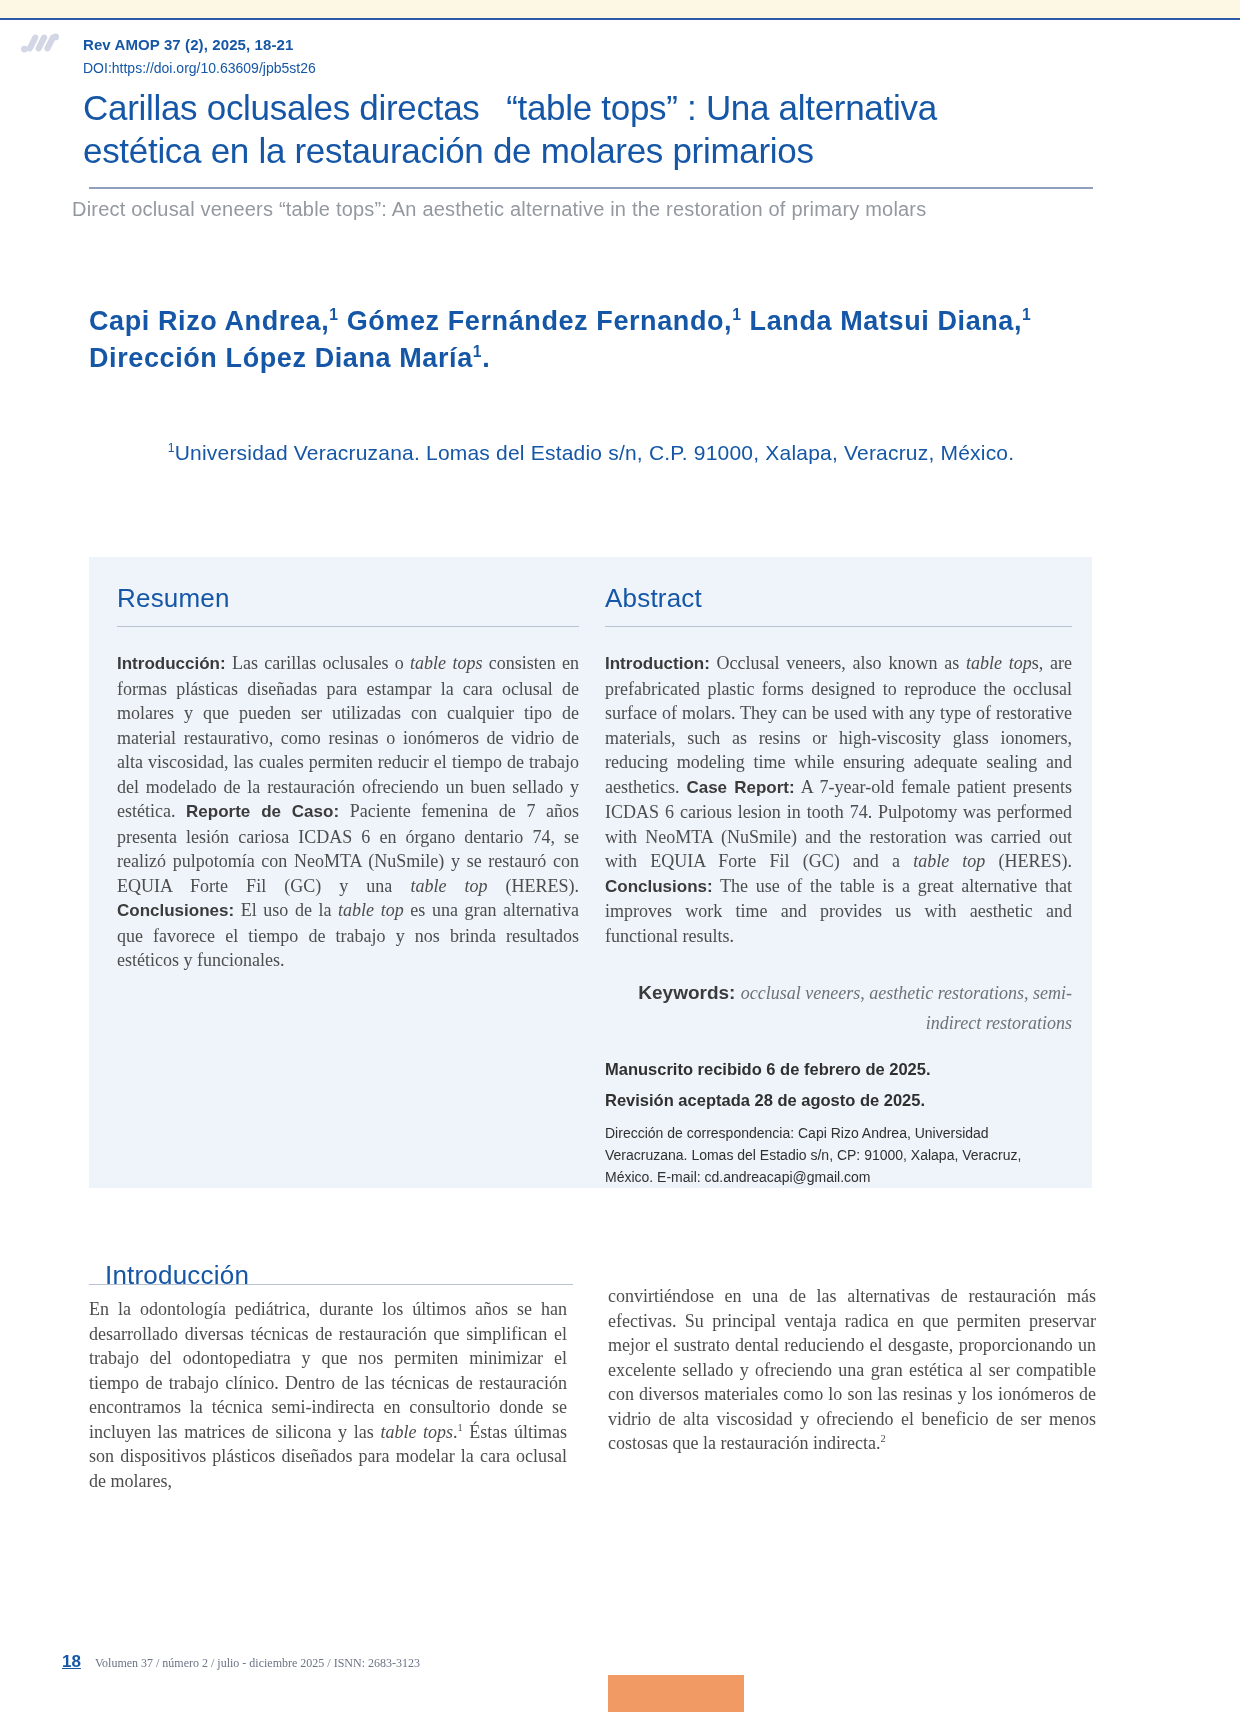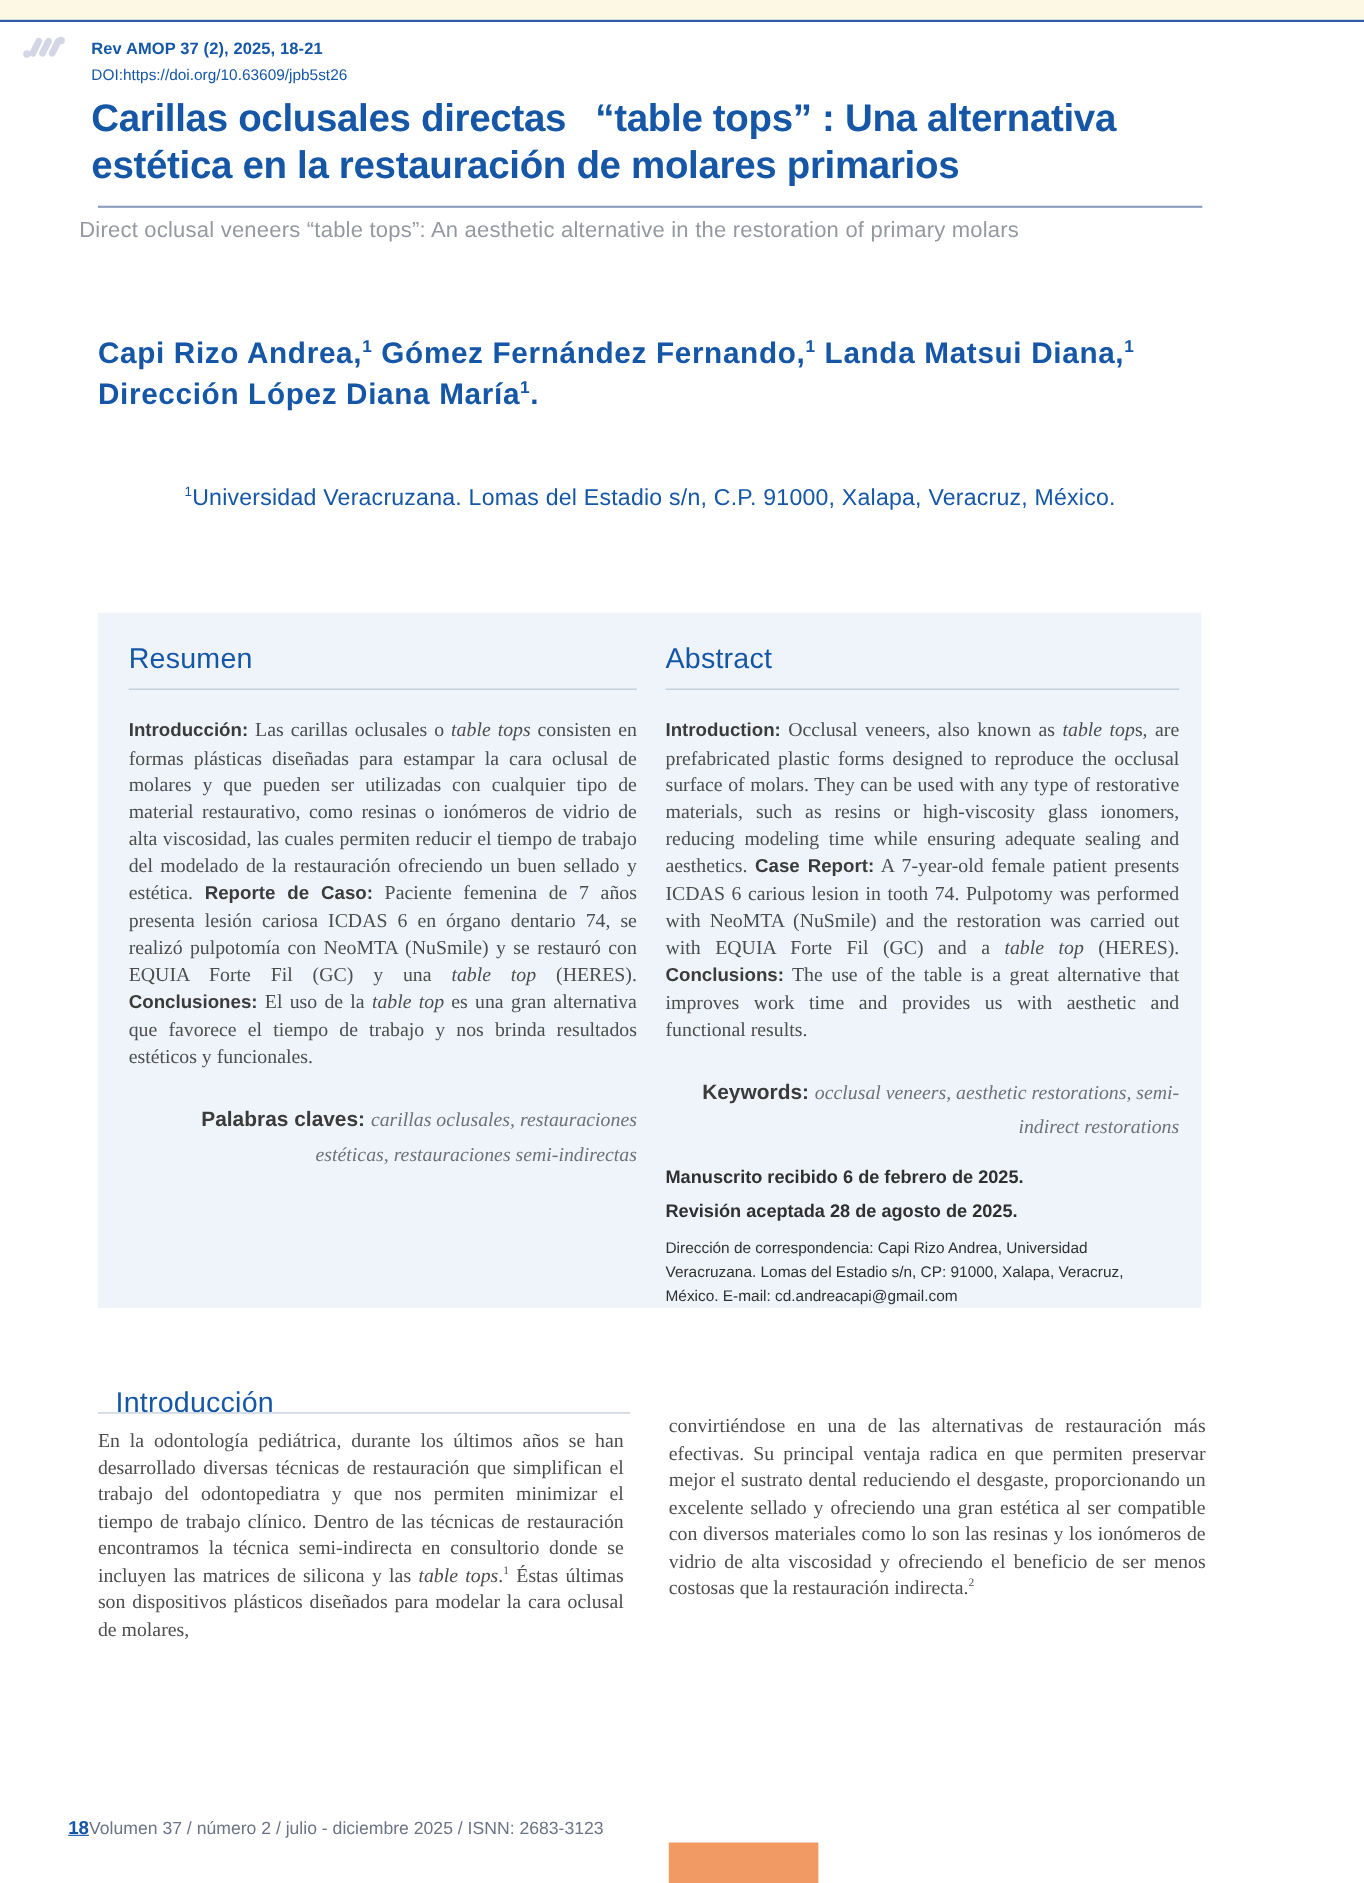--- a/index.html
+++ b/index.html
@@ -21,21 +21,21 @@
   .page{
     position:relative;width:1240px;height:1712px;background:#ffffff;
     font-family:"Liberation Sans",sans-serif;overflow:hidden;
   }
   .topband{position:absolute;left:0;top:0;width:1240px;height:18px;
     background:var(--cream);border-bottom:2px solid #2d5ba7;}
   .logo{position:absolute;left:21px;top:30px;}
   .jref{position:absolute;left:83px;top:36px;font-size:15px;font-weight:700;color:var(--brand-blue);letter-spacing:.1px;}
   .doi{position:absolute;left:83px;top:60px;font-size:14px;font-weight:400;color:var(--brand-blue);text-decoration:none;cursor:pointer;}
   .title{position:absolute;left:83px;top:86px;width:1020px;margin:0;
-    font-size:35px;line-height:43px;font-weight:700;color:var(--brand-blue);letter-spacing:-0.3px;}
+    font-size:35px;line-height:43px;font-weight:400;color:var(--brand-blue);letter-spacing:-0.3px;}
   .title-rule{position:absolute;left:89px;top:187px;width:1004px;border-top:2px solid var(--title-rule);}
   .subtitle{position:absolute;left:72px;top:198px;width:1010px;
     font-size:20px;font-weight:400;color:var(--subtitle-gray);letter-spacing:.2px;}
   .authors{position:absolute;left:89px;top:303px;width:1004px;text-align:left;
     color:var(--brand-blue);font-weight:700;font-size:27px;line-height:37px;letter-spacing:.6px;}
   .affiliation{position:absolute;left:89px;top:441px;width:1004px;text-align:center;
     color:var(--brand-blue);font-weight:400;font-size:21px;letter-spacing:.2px;}
 
   .abstract-box{position:absolute;left:89px;top:557px;width:1003px;min-height:609px;
     background:var(--box-bg);box-sizing:border-box;
@@ -59,21 +59,21 @@
   .corr{margin:11px 0 0 0;font-size:14px;font-weight:400;color:var(--fine-dark);line-height:22px;}
 
   .intro-h{position:absolute;left:89px;top:1244px;margin:16px;
     font-size:26px;font-weight:500;color:var(--brand-blue);letter-spacing:.2px;}
   .intro-rule{position:absolute;left:89px;top:1284px;width:484px;border-top:1px solid var(--rule-gray);}
   .intro-col-left{position:absolute;left:89px;top:1297px;width:478px;margin:0;}
   .intro-col-right{position:absolute;left:608px;top:1284px;width:488px;margin:0;}
 
   .footer{position:absolute;left:62px;top:1652px;white-space:nowrap;}
   .pageno{font-size:17px;font-weight:700;color:var(--brand-blue);text-decoration:underline;}
-  .issue{font-family:Liberation Sans, sans-serif;font-size:16px;color:var(--footer-gray);margin-left:0;}
+  .issue{font-family:Liberation Serif, serif;font-size:12px;color:var(--footer-gray);margin-left:14px;}
   .orange-block{position:absolute;left:608px;top:1675px;width:136px;height:37px;background:var(--orange);}
 </style>
 </head>
 <body>
 
 <div class="page">
 
   <div class="topband"></div>
 
   <svg class="logo" width="38" height="26" viewBox="0 0 56 30" aria-hidden="true">
@@ -100,21 +100,20 @@
     <div><span class="seg-n">Dirección López Diana María</span><span class="seg-sup">1</span><span class="seg-n">.</span></div>
   </div>
 
   <div class="affiliation"><span class="seg-sup">1</span><span class="seg-n">Universidad Veracruzana. Lomas del Estadio s/n, C.P. 91000, Xalapa, Veracruz, México.</span></div>
 
   <section class="abstract-box">
     <div class="col">
       <h2 class="sec-h">Resumen</h2>
       <hr class="hrule">
       <p class="body-serif"><span class="seg-b">Introducción:</span><span class="seg-n"> Las carillas oclusales o </span><span class="seg-i">table tops</span><span class="seg-n"> consisten en formas plásticas diseñadas para estampar la cara oclusal de molares y que pueden ser utilizadas con cualquier tipo de material restaurativo, como resinas o ionómeros de vidrio de alta viscosidad, las cuales permiten reducir el tiempo de trabajo del modelado de la restauración ofreciendo un buen sellado y estética. </span><span class="seg-b">Reporte de Caso:</span><span class="seg-n"> Paciente femenina de 7 años presenta lesión cariosa ICDAS 6 en órgano dentario 74, se realizó pulpotomía con NeoMTA (NuSmile) y se restauró con EQUIA Forte Fil (GC) y una </span><span class="seg-i">table top</span><span class="seg-n"> (HERES). </span><span class="seg-b">Conclusiones:</span><span class="seg-n"> El uso de la </span><span class="seg-i">table top</span><span class="seg-n"> es una gran alternativa que favorece el tiempo de trabajo y nos brinda resultados estéticos y funcionales.</span></p>
-      <p class="keywords"><span class="seg-b">Palabras claves: </span><span class="seg-i">carillas oclusales, restauraciones estéticas, restauraciones semi-indirectas</span></p>
     </div>
     <div class="col">
       <h2 class="sec-h">Abstract</h2>
       <hr class="hrule">
       <p class="body-serif"><span class="seg-b">Introduction:</span><span class="seg-n"> Occlusal veneers, also known as </span><span class="seg-i">table top</span><span class="seg-n">s, are prefabricated plastic forms designed to reproduce the occlusal surface of molars. They can be used with any type of restorative materials, such as resins or high-viscosity glass ionomers, reducing modeling time while ensuring adequate sealing and aesthetics. </span><span class="seg-b">Case Report:</span><span class="seg-n"> A 7-year-old female patient presents ICDAS 6 carious lesion in tooth 74. Pulpotomy was performed with NeoMTA (NuSmile) and the restoration was carried out with EQUIA Forte Fil (GC) and a </span><span class="seg-i">table top</span><span class="seg-n"> (HERES). </span><span class="seg-b">Conclusions:</span><span class="seg-n"> The use of the table is a great alternative that improves work time and provides us with aesthetic and functional results.</span></p>
       <p class="keywords"><span class="seg-b">Keywords: </span><span class="seg-i">occlusal veneers, aesthetic restorations, semi-indirect restorations</span></p>
       <p class="ms-line">Manuscrito recibido 6 de febrero de 2025.</p>
       <p class="ms-line">Revisión aceptada 28 de agosto de 2025.</p>
       <p class="corr">Dirección de correspondencia: Capi Rizo Andrea, Universidad Veracruzana. Lomas del Estadio s/n, CP: 91000, Xalapa, Veracruz, México. E-mail: cd.andreacapi@gmail.com</p>
     </div>

